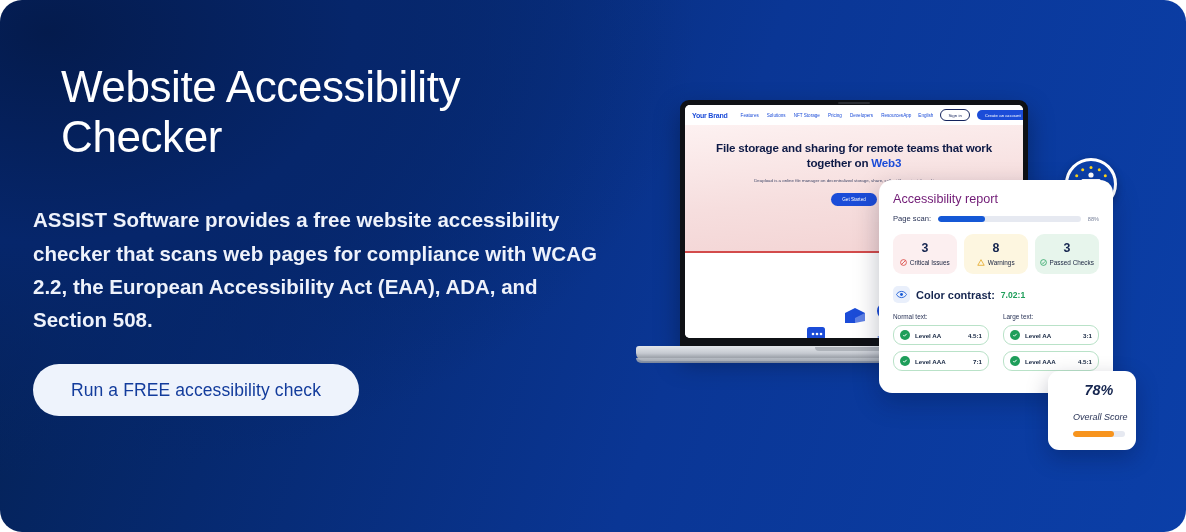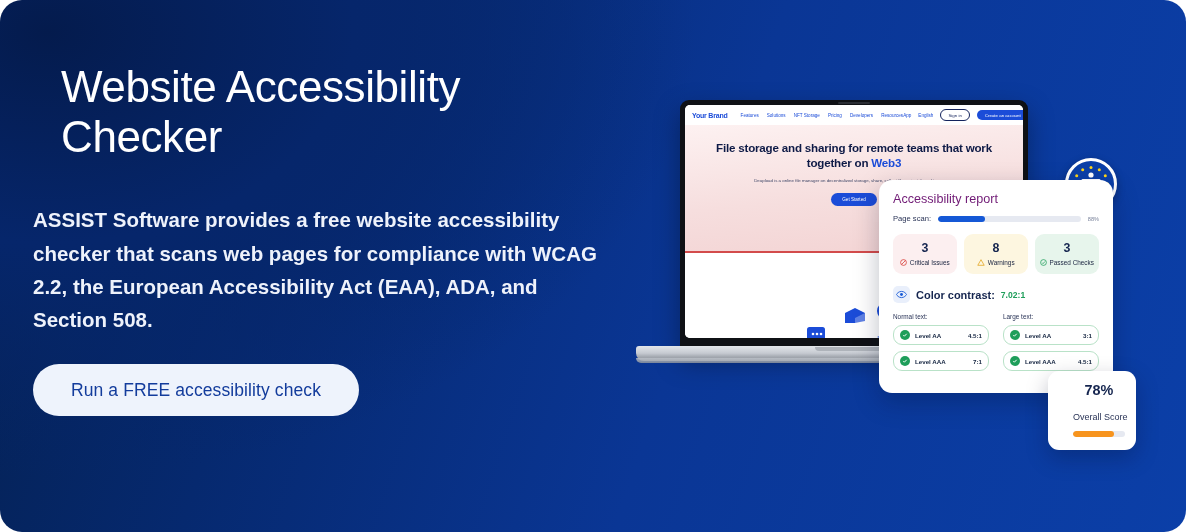--- a/index.html
+++ b/index.html
@@ -198,20 +198,21 @@
     width: 10px; height: 10px; border-radius: 50%; background: #1e9e5a;
     display: flex; align-items: center; justify-content: center; flex: 0 0 auto;
   }
 
   
   .score {
     position: absolute; left: 1048px; top: 371px;
     width: 88px; border-radius: 11px; background: #fff;
     padding: 12px 11px 13px 25px; text-align: center;
     box-shadow: 0 8px 22px rgba(2,12,40,.26);
+    font-style: italic;
   }
   .score-num { font-size: 14.4px; font-weight: 700; color: #15254f; line-height: 1; }
   .score-lab { font-size: 9px; color: #2a3457; margin-top: 15px; white-space: nowrap; }
   .score-track { margin-top: 9px; height: 6px; border-radius: 4px; background: #e6e9f1; overflow: hidden; }
   .score-fill { height: 100%; border-radius: 4px; background: #f7941e; }
 </style>
 </head>
 <body>
 
 <div id="stage">

